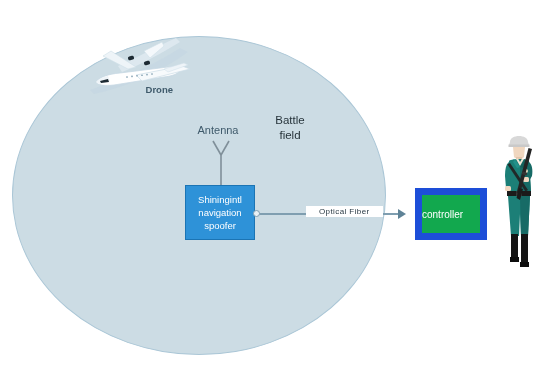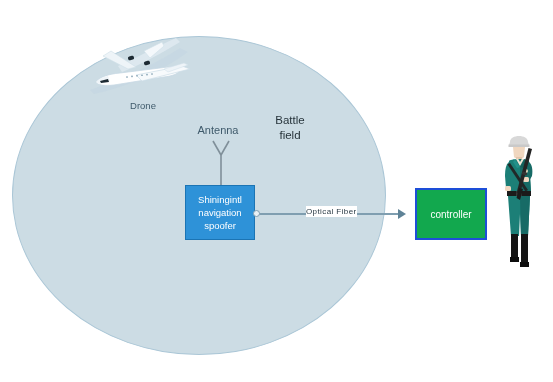--- a/index.html
+++ b/index.html
@@ -45,25 +45,26 @@
 
   
   #drone-group {
     left: 84px;
     top: 36px;
     width: 112px;
     height: 62px;
   }
   #drone-label {
     left: 113px;
-    top: 100px;
+    top: 84px;
     width: 60px;
-    text-align: center;
+    text-align: right;
     font-size: 9.5px;
     color: #3f5a6b;
+    font-weight: bold;
   }
 
   
   #antenna-group {
     left: 205px;
     top: 140px;
     width: 32px;
     height: 46px;
   }
   #antenna-label {
@@ -120,39 +121,38 @@
     width: 0;
     height: 0;
     border-top: 5px solid transparent;
     border-bottom: 5px solid transparent;
     border-left: 8px solid #5f8397;
   }
   #connector-label {
     left: 306px;
     top: 206px;
     background: #ffffff;
-    padding: 1px 0;
+    padding: 1px 13px;
     font-size: 8px;
     color: #2b3b45;
     letter-spacing: 0.4px;
     white-space: nowrap;
   }
 
   
   #controller-box {
     left: 415px;
     top: 188px;
     width: 72px;
     height: 52px;
     background: #12a84e;
-    border: 2px solid #1d4ed8;
+    border: 7px solid #1d4ed8;
     box-sizing: border-box;
     display: flex;
     align-items: center;
-    justify-content: center;
   }
   #controller-label {
     font-size: 10px;
     color: #ffffff;
     text-align: center;
   }
 
   
   #soldier-group {
     left: 497px;

